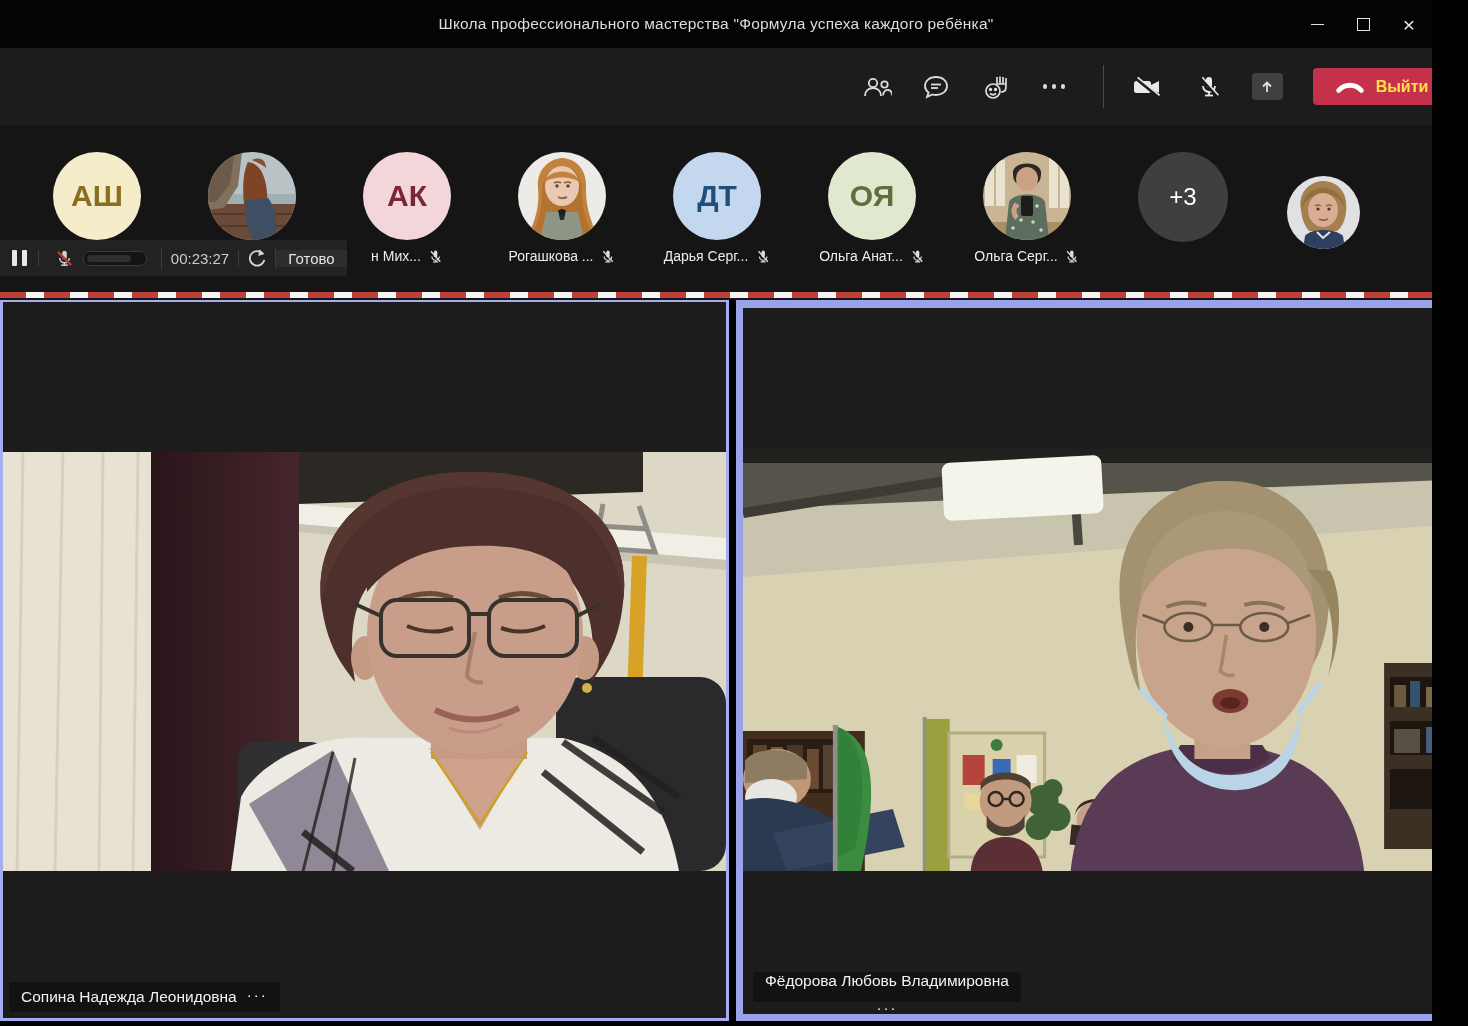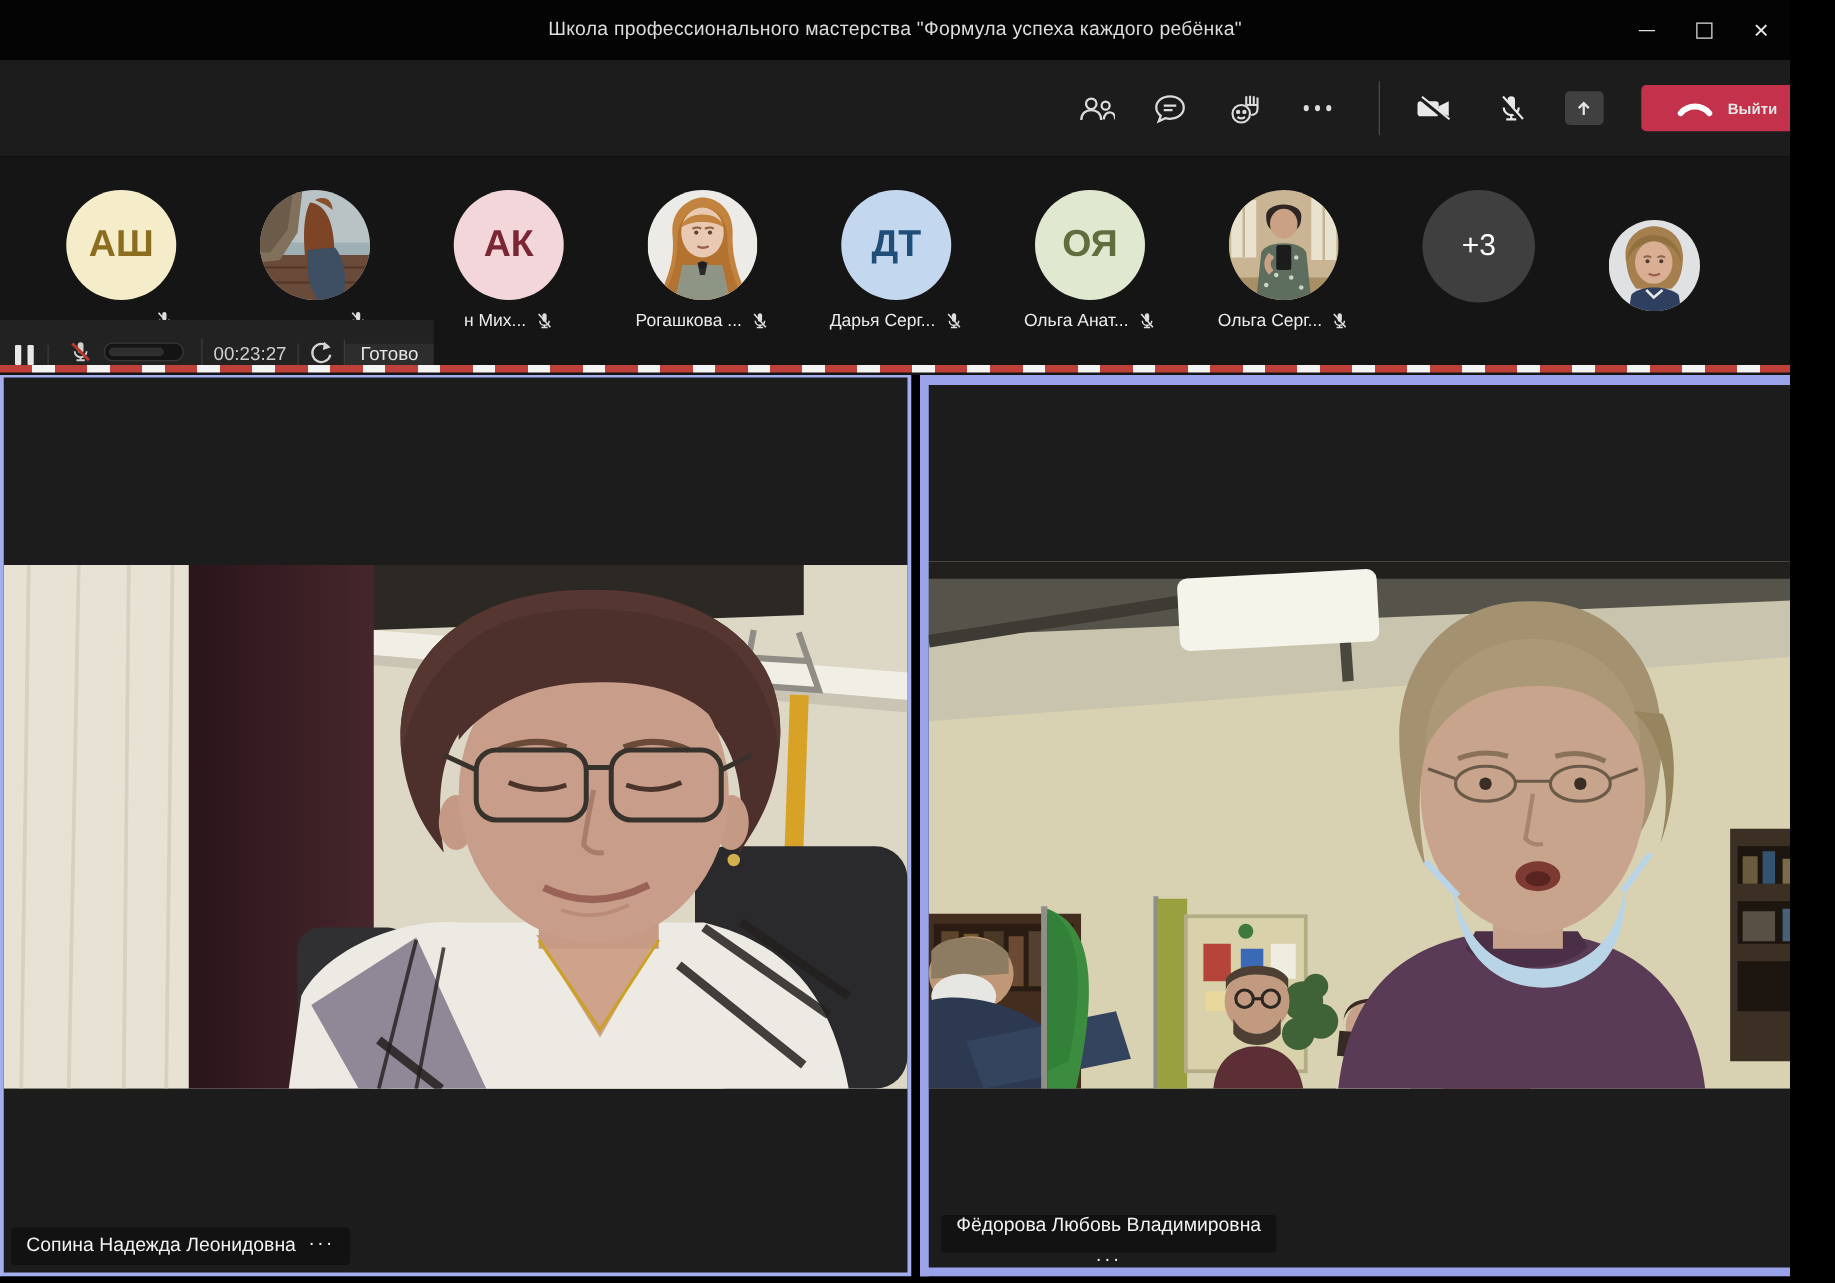--- a/index.html
+++ b/index.html
@@ -19,38 +19,38 @@
   
   .toolbar{position:absolute;left:0;top:48px;width:100%;height:77px;background:#1c1c1c;}
   .tb-left{position:absolute;left:22px;top:0;height:77px;display:flex;align-items:center;gap:20px;}
   .timer{font-size:15.5px;color:#d2d2d2;}
   .tb-icon{position:absolute;top:0;height:77px;display:flex;align-items:center;justify-content:center;cursor:pointer;}
   .tb-divider{position:absolute;left:1103px;top:17px;width:1px;height:43px;background:#4a4a4a;}
   .share-box{width:31px;height:27px;background:#404040;border-radius:4px;display:flex;align-items:center;justify-content:center;}
   .more-dots span{display:inline-block;width:4.5px;height:4.5px;border-radius:50%;background:#dcdcdc;margin:0 2.6px;}
   .leave-btn{position:absolute;left:1313px;top:20px;width:137px;height:37px;background:#c4314b;border-radius:4px;
        display:flex;align-items:center;justify-content:center;gap:11px;cursor:pointer;}
-  .leave-label{font-size:12px;font-weight:bold;color:#e5e5e5;}
+  .leave-label{font-size:16px;font-weight:bold;color:#fde047;}
 
   
   .strip{position:absolute;left:0;top:125px;width:100%;height:175px;background:#151515;z-index:2;}
   .strip-row{position:absolute;left:53px;top:27px;display:flex;gap:67px;}
   .p-item{position:relative;width:88px;cursor:pointer;}
   .p-avatar{width:88px;height:88px;border-radius:50%;overflow:hidden;display:flex;align-items:center;justify-content:center;
        font-size:30px;font-weight:bold;}
   .p-avatar svg{display:block;}
   .overflow-avatar{background:#3f3f3f;color:#fff;font-size:24px;font-weight:normal;}
   .p-caption{position:absolute;top:96px;left:50%;transform:translateX(-50%);display:flex;align-items:center;
        justify-content:center;gap:7px;white-space:nowrap;font-size:14px;color:#ececec;}
   .pad-cap{padding-left:62px;}
   .self-avatar{position:absolute;left:1287px;top:51px;width:73px;height:73px;border-radius:50%;overflow:hidden;cursor:pointer;}
 
   
-  .media-bar{position:absolute;left:0;top:256px;width:347px;height:36px;background:#222;z-index:6;
-       display:flex;align-items:flex-end;}
+  .media-bar{position:absolute;left:0;top:240px;width:347px;height:36px;background:#222;z-index:6;
+       display:flex;align-items:center;}
   .mb-sec{display:flex;align-items:center;justify-content:center;border-right:1px solid #3c3c3c;cursor:pointer;}
   .mb-pause{width:38px;gap:5px;}
   .pause-bar{width:5px;height:16px;background:#e8e8e8;border-radius:1px;}
   .mb-vol{width:122px;gap:8px;}
   .vol-track{width:62px;height:13px;border-radius:7px;background:#141414;border:1px solid #383838;position:relative;}
   .vol-fill{position:absolute;left:3px;top:3px;width:44px;height:7px;border-radius:4px;background:#2f2f2f;}
   .mb-time{width:76px;font-size:15px;color:#cdcdcd;cursor:default;}
   .mb-replay{width:36px;}
   .mb-done{flex:1;background:#2d2d2d;font-size:15px;color:#e4e4e4;border-right:none;}
 

